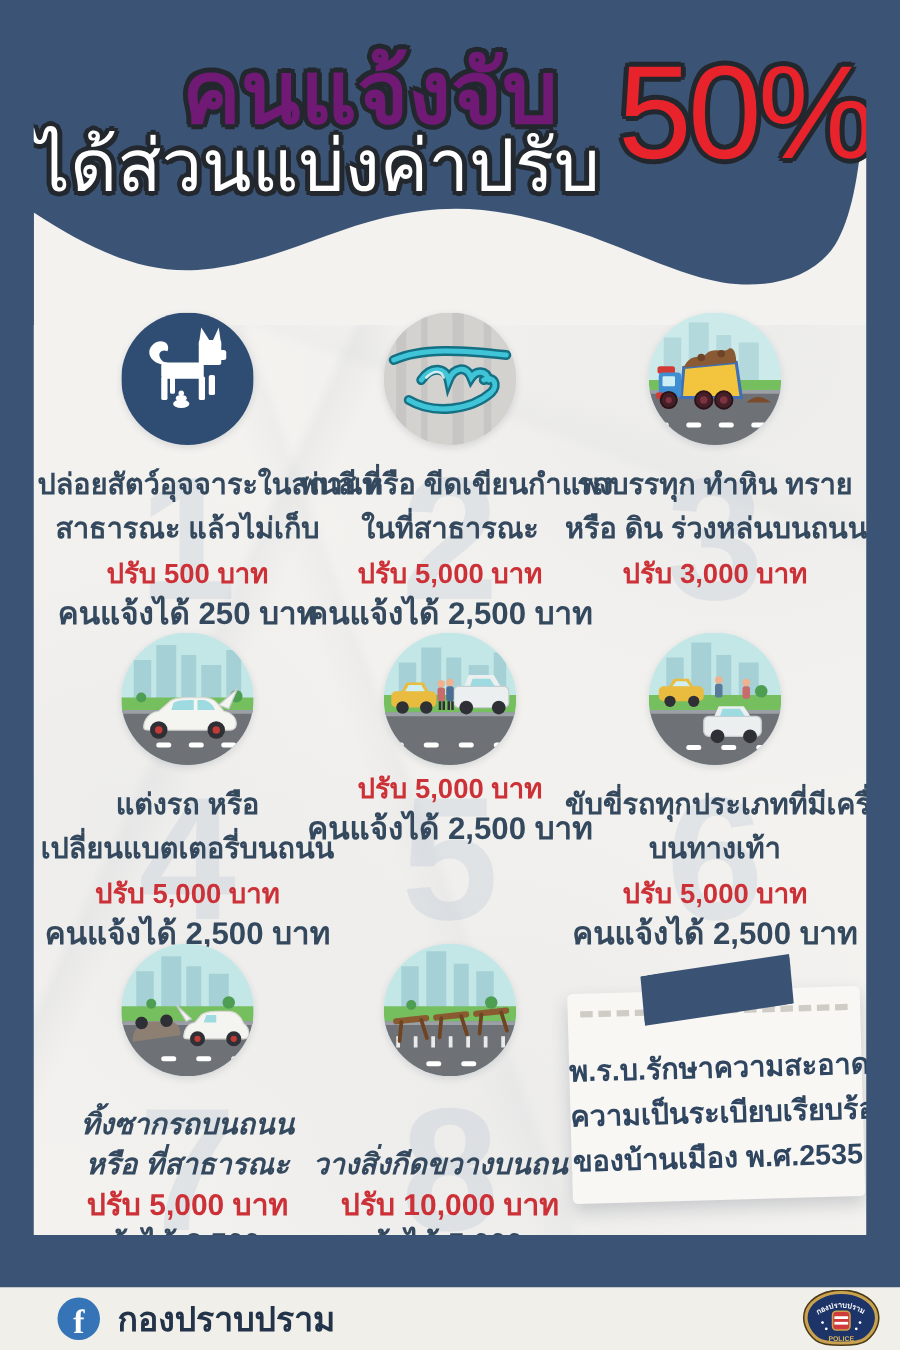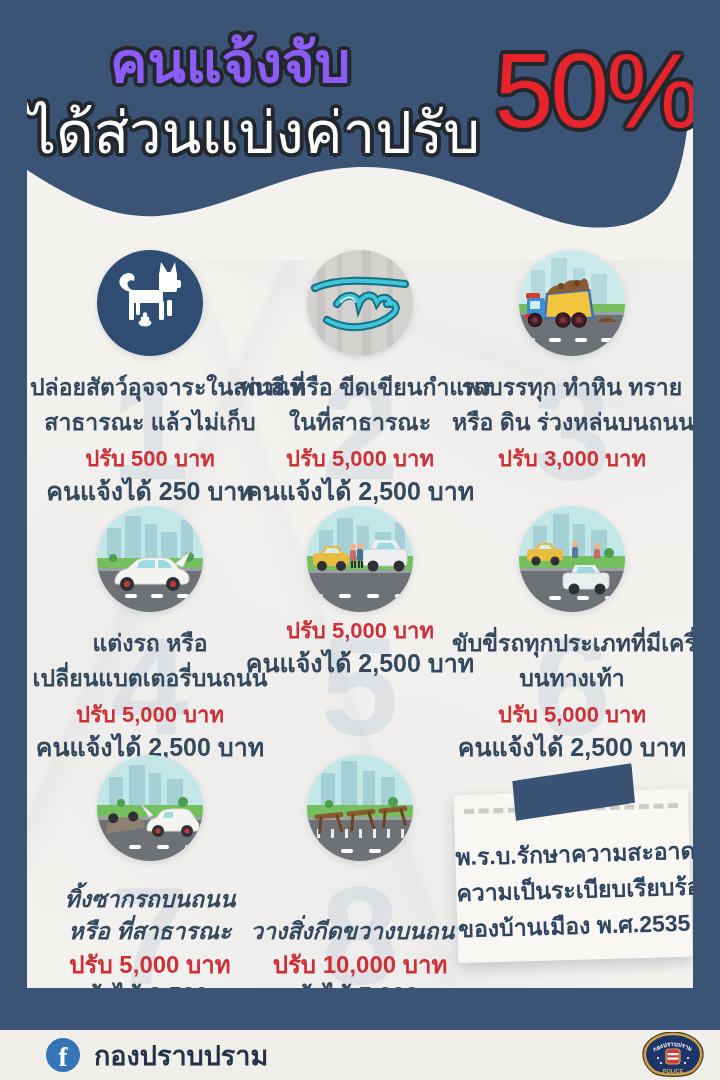--- a/index.html
+++ b/index.html
@@ -20,22 +20,22 @@
       radial-gradient(circle at 55% 85%, rgba(210,212,218,.2), transparent 38%);
   }
   
   .border-left,.border-right{position:absolute;top:0;width:27px;height:990px;background:#3b5375;z-index:3;}
   .border-left{left:0;}
   .border-right{right:0;}
   .strip-bottom{position:absolute;left:0;top:988px;width:720px;height:42px;background:#3b5375;z-index:3;}
   
   .header{position:absolute;top:0;left:0;width:720px;height:260px;z-index:1;}
   .header svg{display:block;}
-  .t1{position:absolute;top:18px;left:110px;width:372px;text-align:left;
-      font-size:56px;font-weight:bold;color:#8b5cf6;z-index:2;white-space:nowrap;}
+  .t1{position:absolute;top:18px;left:110px;width:372px;text-align:center;
+      font-size:70px;font-weight:bold;color:#701a75;z-index:2;white-space:nowrap;}
   .t2{position:absolute;top:86px;left:24px;width:456px;text-align:right;
       font-size:58px;font-weight:normal;color:#ffffff;z-index:2;white-space:nowrap;}
   .pct{position:absolute;top:30px;left:484px;width:224px;text-align:center;
       font-size:106px;font-weight:normal;color:#e8232b;z-index:2;letter-spacing:-3px;white-space:nowrap;}
   .outl{text-shadow:
       -3px -3px 0 #23282e, 3px -3px 0 #23282e, -3px 3px 0 #23282e, 3px 3px 0 #23282e,
       0 -4px 0 #23282e, 0 4px 0 #23282e, -4px 0 0 #23282e, 4px 0 0 #23282e;}
   
   .cell{position:absolute;width:240px;text-align:center;z-index:2;}
   #c1{left:30px;top:250px;} #c2{left:240px;top:250px;} #c3{left:452px;top:250px;}

